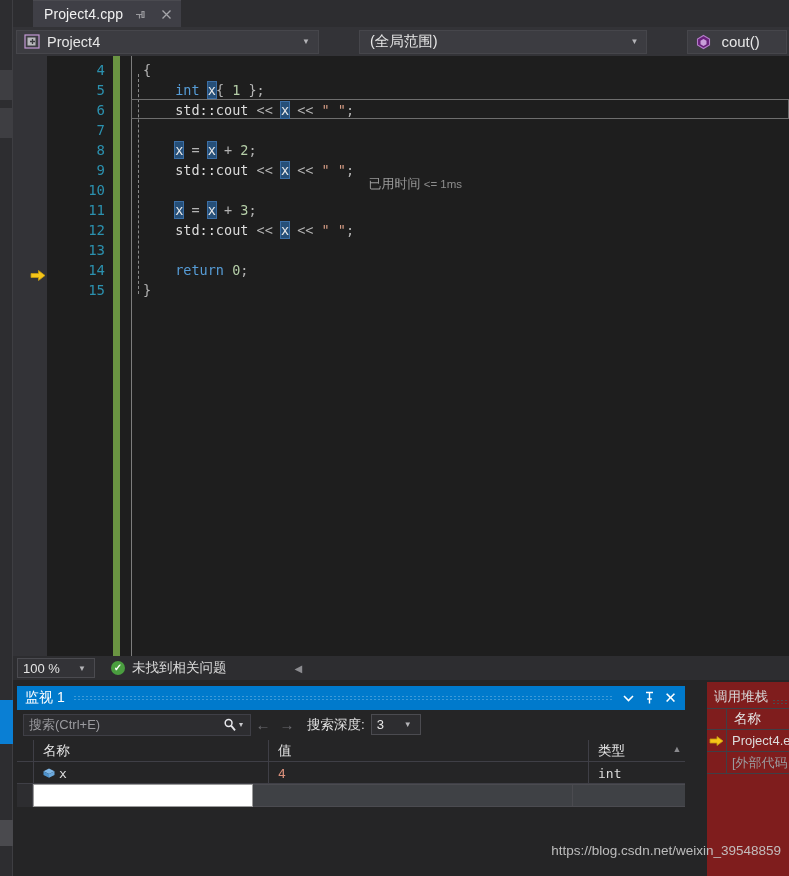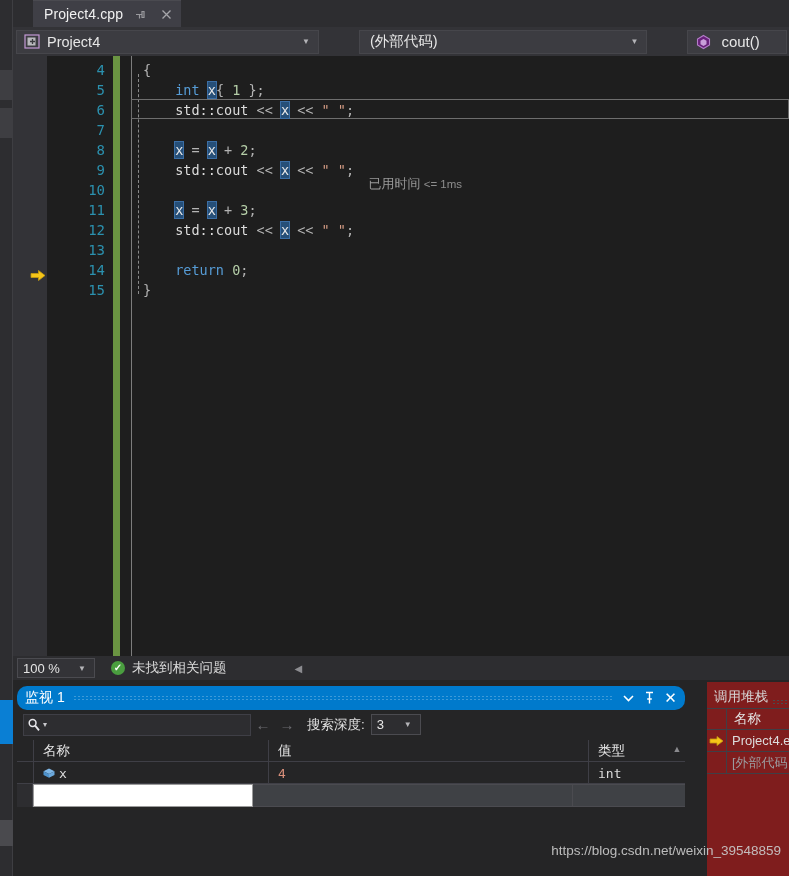--- a/index.html
+++ b/index.html
@@ -148,21 +148,20 @@
 
   
   .watch {
     position: absolute; left: 13px; top: 682px; width: 676px; height: 194px;
     background: #252526;
   }
   .watch-title {
     position: absolute; left: 4px; top: 4px; width: 668px; height: 24px;
     background: #007acc; display: flex; align-items: center;
     color: #ffffff;
-    border-radius: 10px;
   }
   .watch-title-text { font-size: 14px; padding-left: 8px; }
   .watch-dots { flex: 1; height: 100%; position: relative; overflow: hidden; }
   .watch-dots::after {
     content: ""; position: absolute; left: 8px; right: 4px; top: 9px; height: 6px;
     background-image: radial-gradient(#3d9ad8 0.7px, transparent 0.8px);
     background-size: 4px 3px;
   }
   .wt-btn {
     width: 21px; height: 24px; display: flex; align-items: center;
@@ -301,21 +300,21 @@
         <svg width="17" height="16" viewBox="0 0 17 16">
           <rect x="1" y="1" width="14" height="13" fill="none" stroke="#c49ad6" stroke-width="1.2"></rect>
           <rect x="3.5" y="3.5" width="8" height="8" fill="#b9b9bd"></rect>
           <path d="M8.5 5 v5 M6 7.5 h5" stroke="#3a3a3e" stroke-width="1.3"></path>
         </svg>
       </span>
       <span class="combo-text">Project4</span>
       <span class="combo-arrow">▼</span>
     </div>
     <div class="combo c2">
-      <span class="combo-text">(外部代码)</span>
+      <span class="combo-text">(全局范围)</span>
       <span class="combo-arrow">▼</span>
     </div>
     <div class="combo c3">
       <span class="combo-icon">
         <svg width="17" height="16" viewBox="0 0 17 16">
           <path d="M8.5 1.5 L14.5 5 V11 L8.5 14.5 L2.5 11 V5 Z" fill="#68217a" stroke="#b47ec9" stroke-width="1.1"></path>
           <path d="M8.5 5 L11.5 6.8 v3.4 L8.5 12 L5.5 10.2 V6.8 Z" fill="#c9a0da"></path>
         </svg>
       </span>
       <span class="combo-text">cout()</span>
@@ -409,20 +408,21 @@
       <span class="wt-btn">
         <svg width="13" height="14" viewBox="0 0 13 14">
           <path d="M3 1.5 h7 M6.5 1.5 V8 M4.2 8 h4.6 M6.5 8 v4.5" stroke="#fff" stroke-width="1.4" fill="none"></path>
         </svg>
       </span>
       <span class="wt-btn close">✕</span>
     </div>
 
     <div class="watch-toolbar">
       <div class="search-box">
+        <span class="search-ph">搜索(Ctrl+E)</span>
         <span class="search-mag">
           <svg width="14" height="14" viewBox="0 0 14 14">
             <circle cx="5.6" cy="5" r="3.4" fill="none" stroke="#e8e8ec" stroke-width="1.5"></circle>
             <path d="M8.2 7.6 L12 12.4" stroke="#e8e8ec" stroke-width="1.8"></path>
           </svg>
         </span>
         <span class="search-caret">▾</span>
       </div>
       <span class="nav-arrow">←</span>
       <span class="nav-arrow">→</span>

